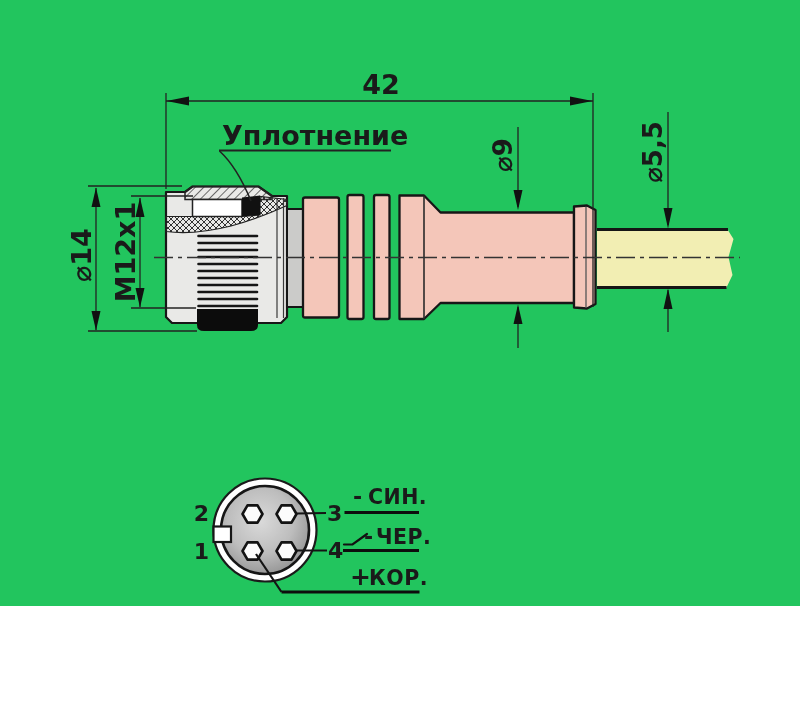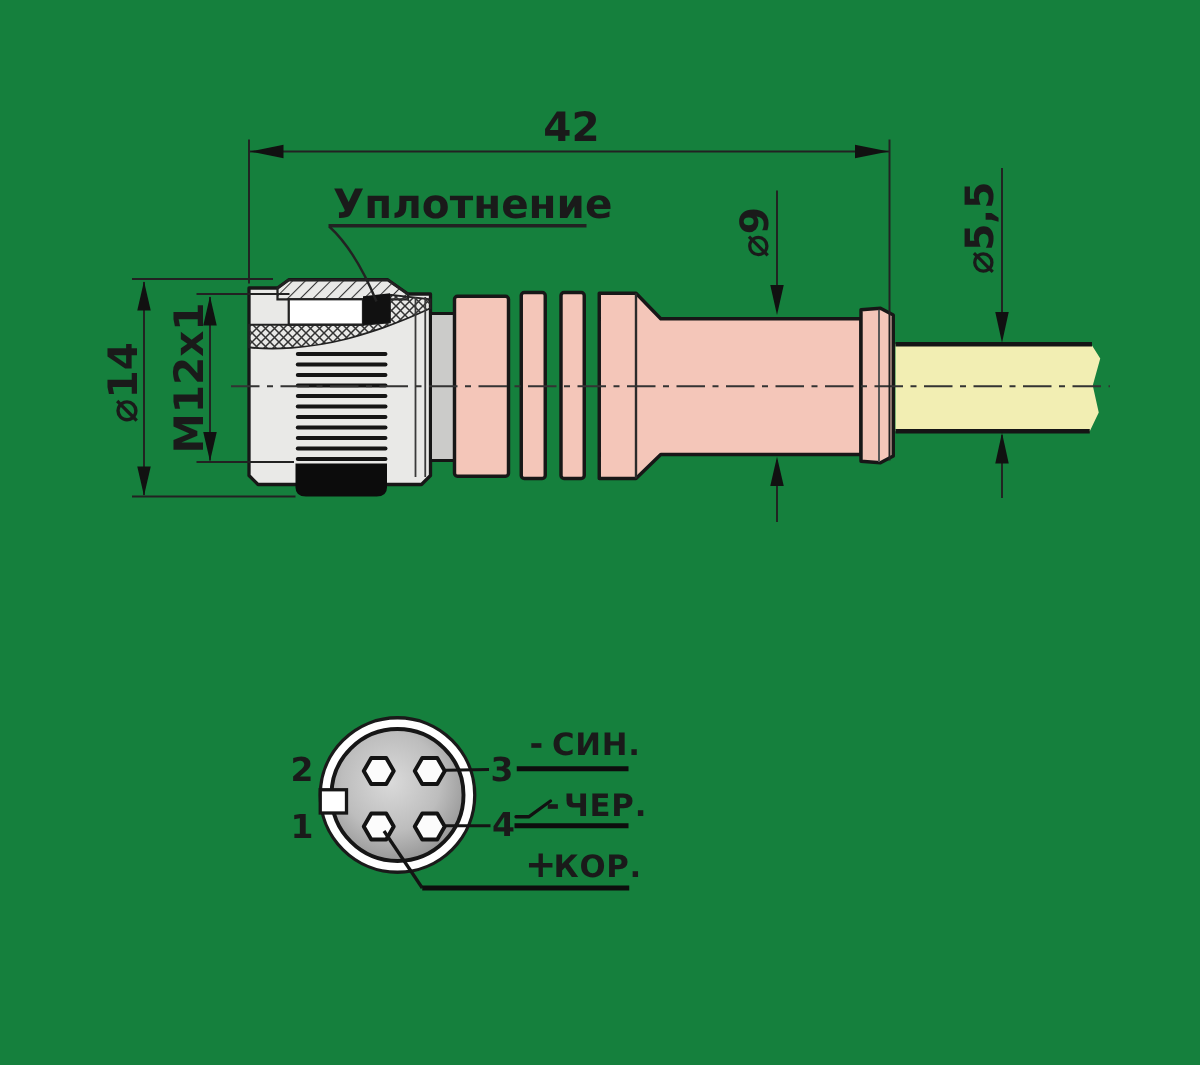--- a/index.html
+++ b/index.html
@@ -1,16 +1,16 @@
 <!DOCTYPE html>
 <html><head>
 <meta charset="utf-8">
 <style>
   html,body{margin:0;padding:0;background:#ffffff;}
-  .stage{width:800px;height:710px;background:#15803d;position:relative;overflow:hidden;}
+  .stage{width:800px;height:606px;background:#22c55e;position:relative;overflow:hidden;}
   svg{display:block;}
   text{font-family:"DejaVu Sans", sans-serif;fill:#1a1a1a;}
   .dim-text{font-size:27px;font-weight:bold;}
   .dim-text-sm{font-size:26px;font-weight:bold;}
   .callout-text{font-size:27px;font-weight:bold;}
   .pin-num{font-size:22px;font-weight:bold;}
   .wire-name{font-size:20.5px;font-weight:bold;letter-spacing:.5px;}
   .wire-prefix{font-size:22px;font-weight:bold;}
   .wire-prefix-plus{font-size:25px;font-weight:bold;}
   .thin{stroke:#222;stroke-width:1.3;fill:none;}

